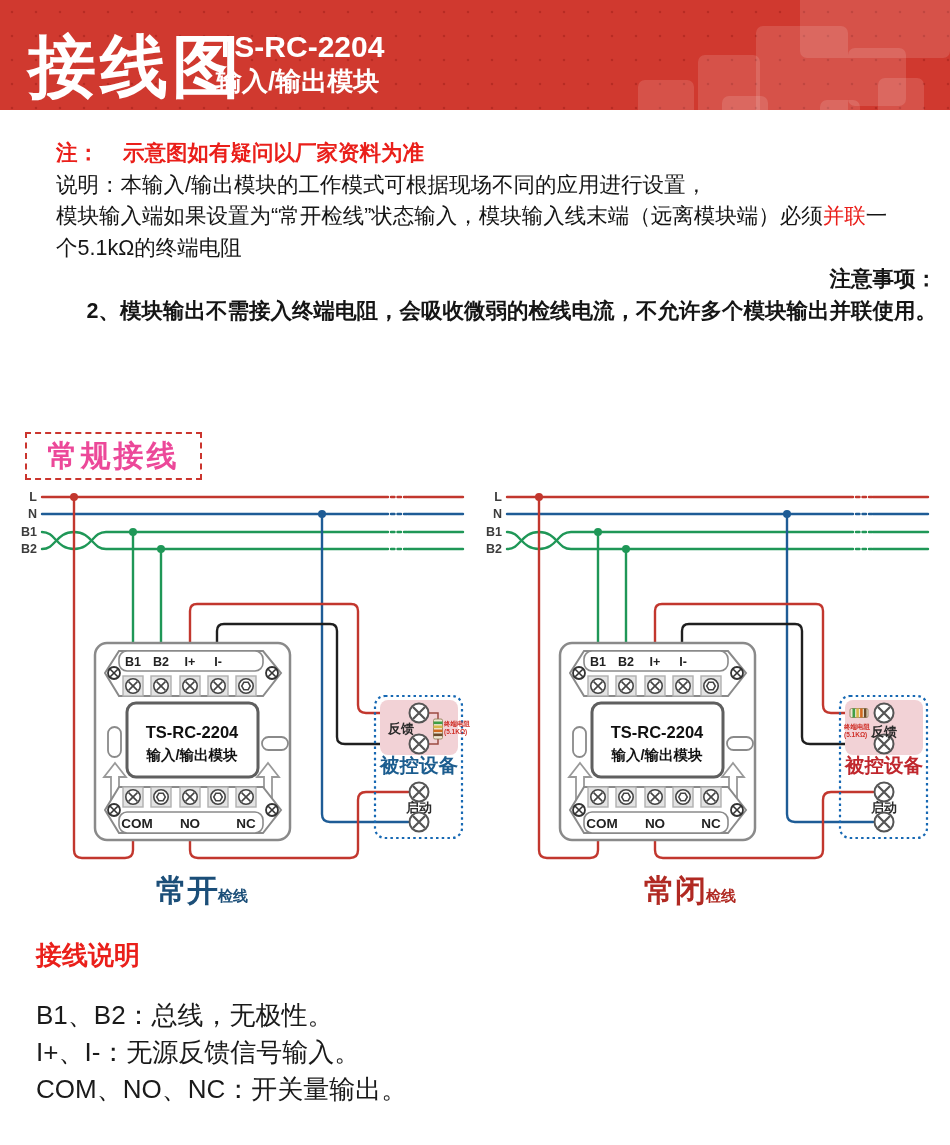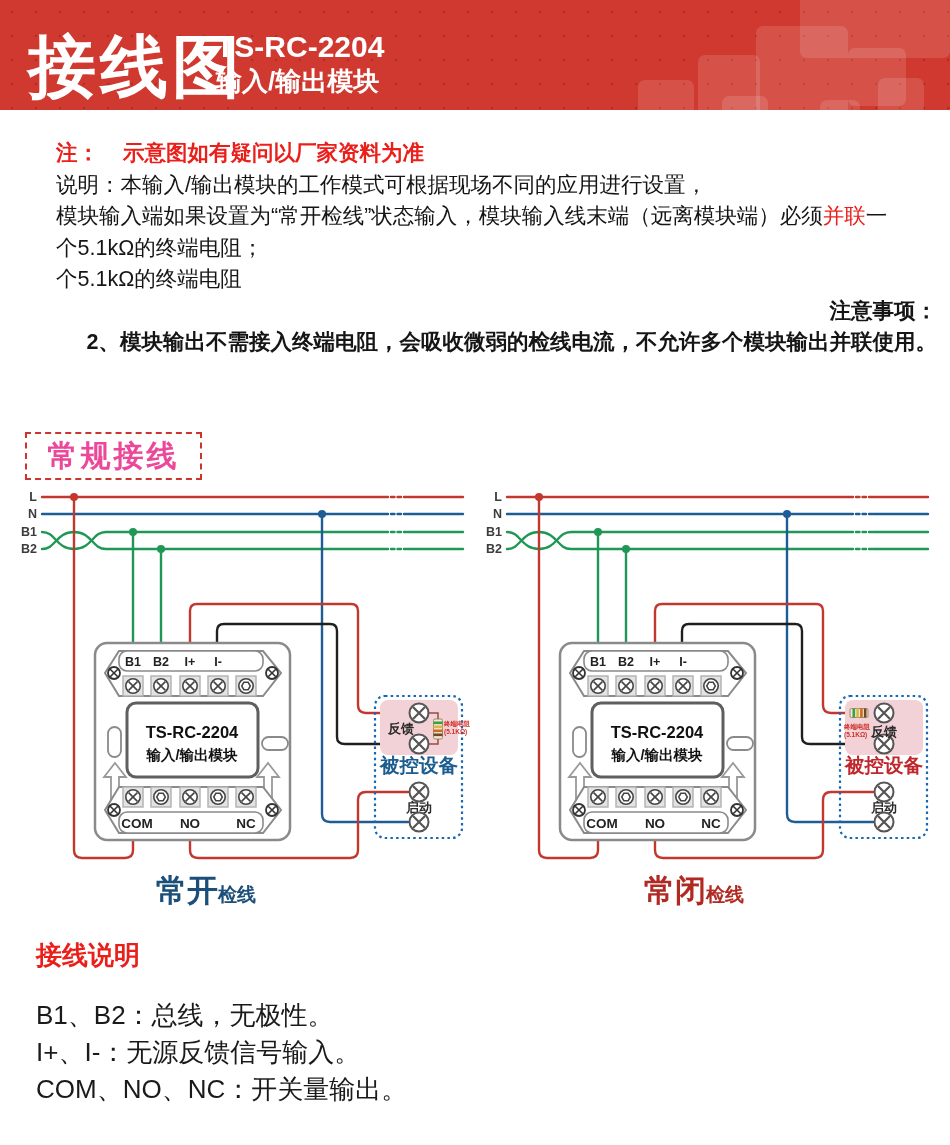--- a/index.html
+++ b/index.html
@@ -37,21 +37,21 @@
   .termlbl{font-size:12.5px;font-weight:bold;fill:#222;}
   .modelt{font-size:16.5px;font-weight:bold;fill:#101010;}
   .modeln{font-size:14.5px;font-weight:bold;fill:#101010;}
   .devlbl{font-size:13px;font-weight:bold;fill:#2a2a2a;}
   .tiny{font-size:6.5px;font-weight:bold;fill:#cf2f28;}
   .devname-blue{font-size:19.5px;font-weight:bold;fill:#1c5d8f;}
   .devname-red{font-size:19.5px;font-weight:bold;fill:#c0272d;}
   
   .caption{position:absolute;top:870px;white-space:nowrap;}
   .cap-main{font-size:31px;font-weight:bold;}
-  .cap-sub{font-size:19px;font-weight:bold;}
+  .cap-sub{font-size:15px;font-weight:bold;}
   .cap-blue{color:#1b4e78;} .cap-red{color:#b02922;}
   
   .legend{position:absolute;left:36px;top:938px;}
   .legend-title{color:#ea1f1a;font-size:26px;font-weight:bold;margin-bottom:24px;}
   .legend-item{color:#1a1a1a;font-size:26px;font-weight:500;line-height:37px;}
 </style>
 </head>
 <body>
 
 <div class="page">
@@ -71,21 +71,20 @@
   </div>
 
   <div class="notes">
     <div class="nline red-note">
       <span>注：</span><span class="gap">示意图如有疑问以厂家资料为准</span>
     </div>
     <div class="nline">说明：本输入/输出模块的工作模式可根据现场不同的应用进行设置，</div>
     <div class="nline">
       <span>模块输入端如果设置为“常开检线”状态输入，模块输入线末端（远离模块端）必须</span><span class="em">并联</span><span>一</span>
     </div>
-    <div class="nline">个5.1kΩ的终端电阻；</div>
     <div class="nline">个5.1kΩ的终端电阻</div>
     <div class="nline bold">注意事项：</div>
     <div class="nline bold">2、模块输出不需接入终端电阻，会吸收微弱的检线电流，不允许多个模块输出并联使用。</div>
   </div>
 
   <div class="section-label">常规接线</div>
 
   <svg class="diagram d-left" viewBox="0 0 470 430">
     <g>
       <text class="buslbl" x="37" y="21" text-anchor="end">L</text>

